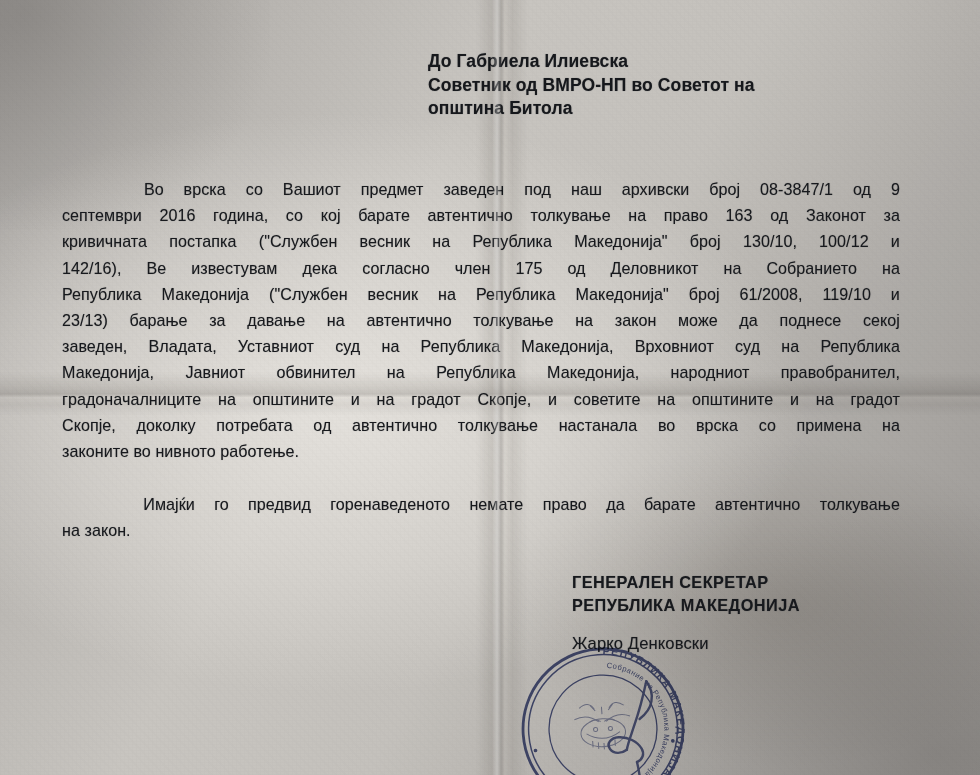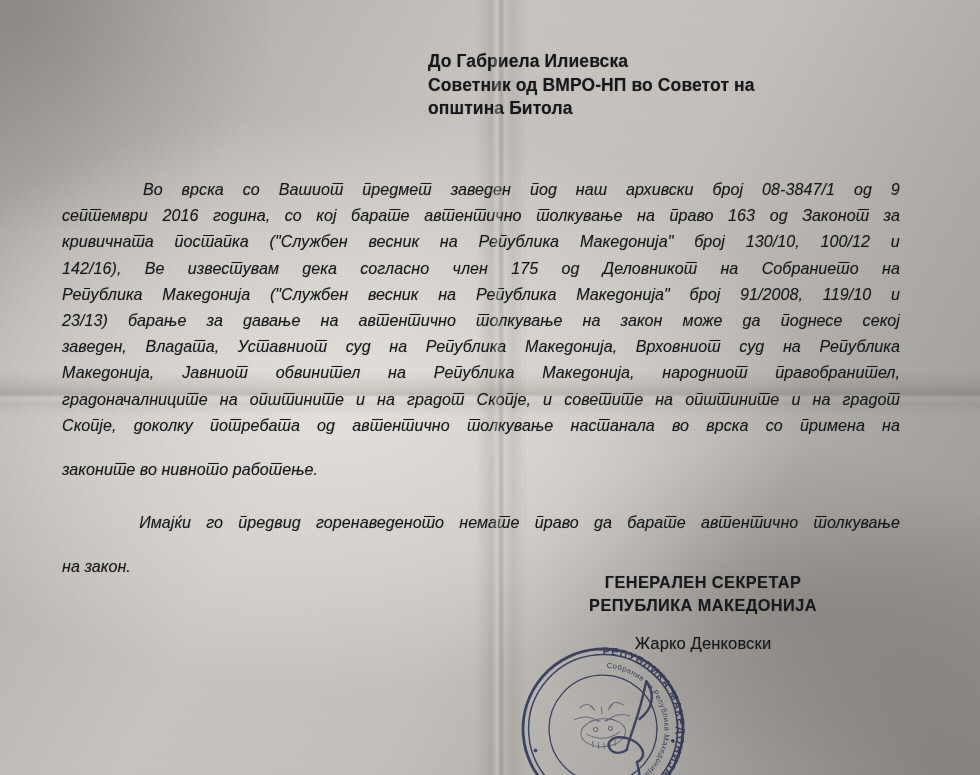--- a/index.html
+++ b/index.html
@@ -116,34 +116,32 @@
     font-size: 16.1px;
     line-height: 26.2px;
     letter-spacing: 0.05px;
     text-shadow: 0 0 1.05px rgba(40,42,46,0.40);
   }
   .body-line {
     white-space: nowrap;
     display: flex;
     justify-content: space-between;
     height: 26.2px;
-    font-style: italic;
-  }
-  .body-line.last { display: block; margin-top: 18px; }
+  }
+  .body-line.last { display: block; }
   .body-line .w { display: inline-block; }
 
   .para-gap { height: 27px; }
 
   
   .signature {
     position: absolute;
-    left: 548px;
+    left: 572px;
     top: 571px;
     width: 310px;
-    text-align: center;
     color: #17191d;
     font-size: 16.3px;
     font-weight: bold;
     line-height: 22.5px;
     letter-spacing: 0.45px;
     text-shadow: 0 0 1.1px rgba(40,42,46,0.45);
   }
   .signature .name {
     font-weight: normal;
     font-size: 16.6px;
@@ -244,21 +242,21 @@
       </div>
     <div class="body-line">
         <span class="w">Република</span>
         <span class="w">Македонија</span>
         <span class="w">("Службен</span>
         <span class="w">весник</span>
         <span class="w">на</span>
         <span class="w">Република</span>
         <span class="w">Македонија"</span>
         <span class="w">број</span>
-        <span class="w">91/2008,</span>
+        <span class="w">61/2008,</span>
         <span class="w">119/10</span>
         <span class="w">и</span>
       </div>
     <div class="body-line">
         <span class="w">23/13)</span>
         <span class="w">барање</span>
         <span class="w">за</span>
         <span class="w">давање</span>
         <span class="w">на</span>
         <span class="w">автентично</span>

